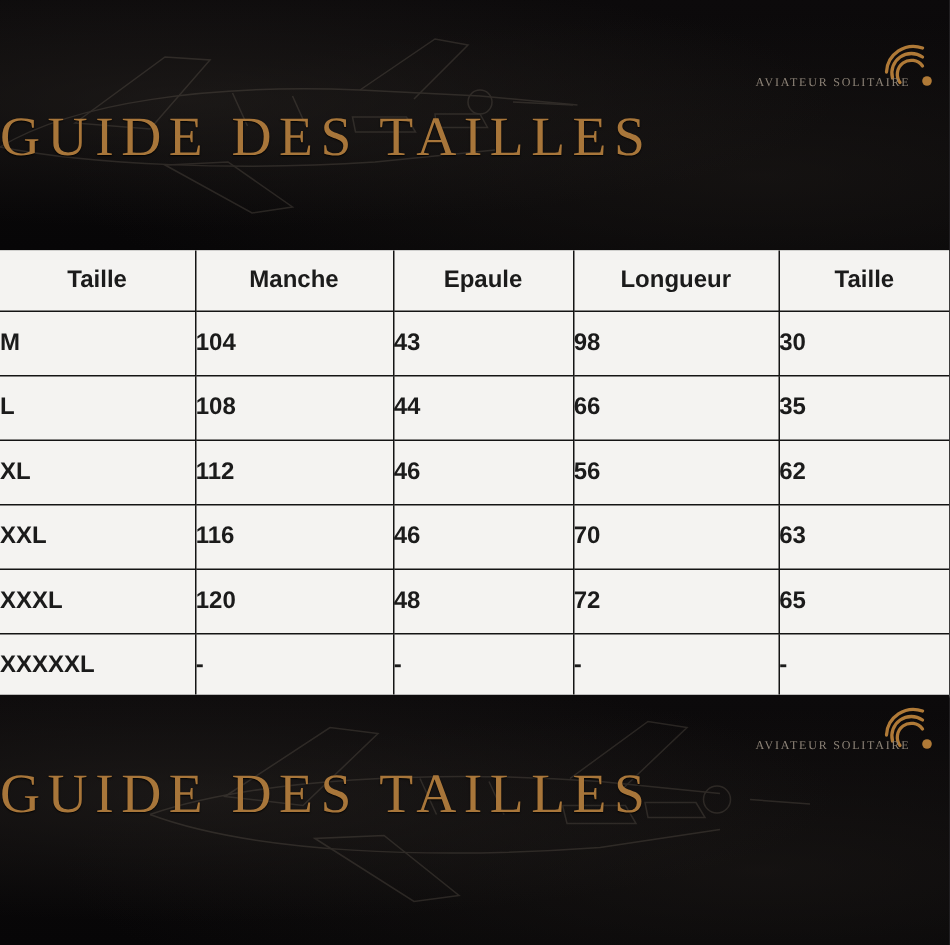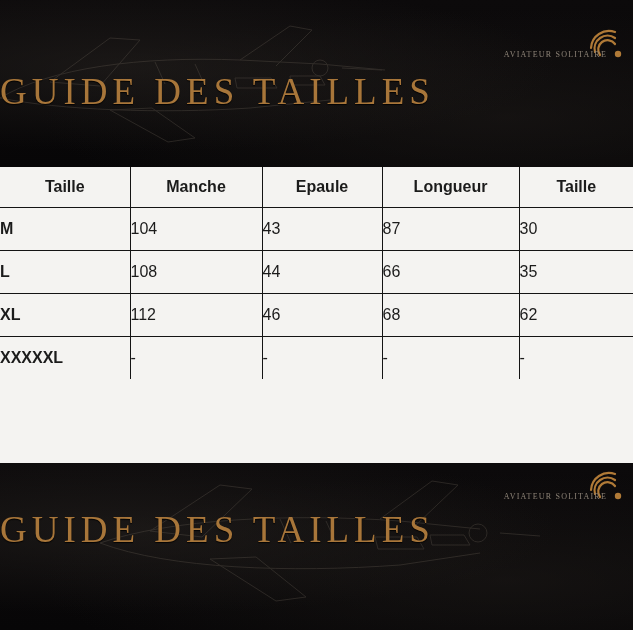--- a/index.html
+++ b/index.html
@@ -118,21 +118,21 @@
   }
   table.size-table thead th {
     font-weight: bold;
     font-size: 16px;
     height: 40px;
   }
   table.size-table tbody td.sizecell {
     font-weight: bold;
   }
   table.size-table tbody td.val {
-    font-weight: normal;
+    font-weight: bold;
   }
   
   table.size-table tr th:first-child,
   table.size-table tr td:first-child { border-left: none; }
   table.size-table tr th:last-child,
   table.size-table tr td:last-child { border-right: none; }
   table.size-table thead tr th { border-top: none; }
   table.size-table tbody tr:last-child td { border-bottom: none; }
 </style>
 </head>
@@ -188,36 +188,50 @@
           <th>Epaule</th>
           <th>Longueur</th>
           <th>Taille</th>
         </tr>
       </thead>
       <tbody>
         <tr>
           <td class="sizecell">M</td>
           <td class="val">104</td>
           <td class="val">43</td>
-          <td class="val">87</td>
+          <td class="val">98</td>
           <td class="val">30</td>
         </tr>
         <tr>
           <td class="sizecell">L</td>
           <td class="val">108</td>
           <td class="val">44</td>
           <td class="val">66</td>
           <td class="val">35</td>
         </tr>
         <tr>
           <td class="sizecell">XL</td>
           <td class="val">112</td>
           <td class="val">46</td>
-          <td class="val">68</td>
+          <td class="val">56</td>
           <td class="val">62</td>
+        </tr>
+        <tr>
+          <td class="sizecell">XXL</td>
+          <td class="val">116</td>
+          <td class="val">46</td>
+          <td class="val">70</td>
+          <td class="val">63</td>
+        </tr>
+        <tr>
+          <td class="sizecell">XXXL</td>
+          <td class="val">120</td>
+          <td class="val">48</td>
+          <td class="val">72</td>
+          <td class="val">65</td>
         </tr>
         <tr>
           <td class="sizecell">XXXXXL</td>
           <td class="val">-</td>
           <td class="val">-</td>
           <td class="val">-</td>
           <td class="val">-</td>
         </tr>
       </tbody>
     </table>

